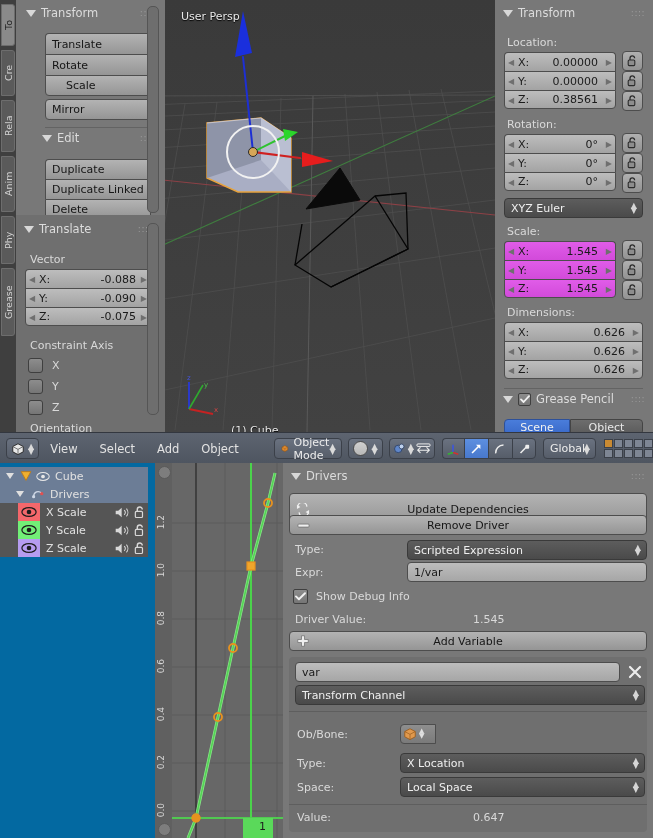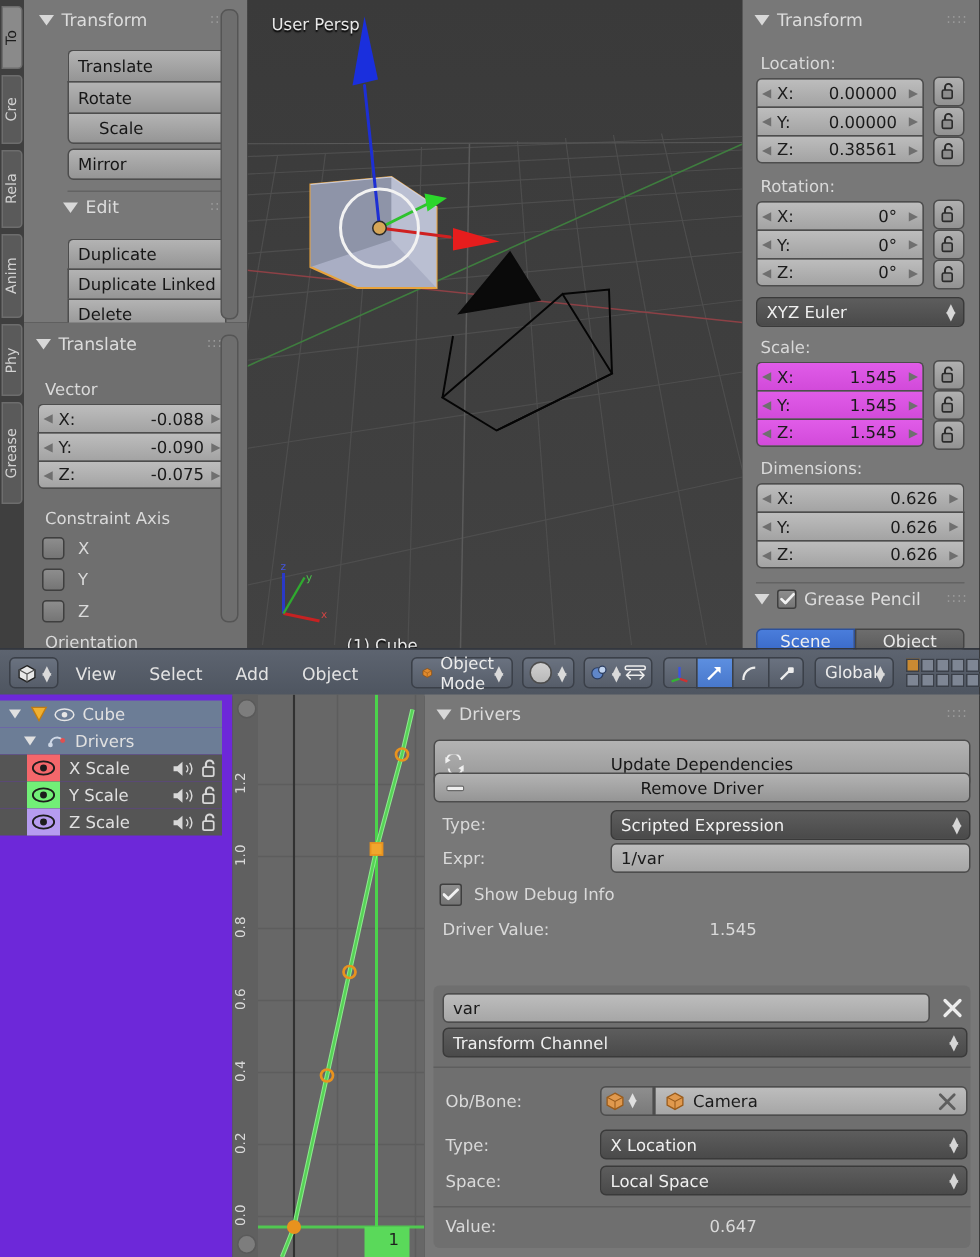--- a/index.html
+++ b/index.html
@@ -72,21 +72,21 @@
           background:linear-gradient(#5d6470,#4e5560);border-top:1px solid #33373f;
           border-bottom:1px solid #2e3138;display:flex;align-items:center;}
   .menuitem{color:#e3e3e3;font-size:11.5px;padding:0 11px;}
   .hdrbtn{background:linear-gradient(#6a7280,#565d69);border:1px solid #3b4049;
           border-radius:4px;color:#ececec;font-size:11px;display:flex;align-items:center;
           box-sizing:border-box;padding:0 6px;position:relative;height:21px;}
   .hdrbtn .updn{display:flex;flex-direction:column;line-height:5px;font-size:8px;
                 margin-left:6px;color:#dadada;}
 
   
-  #chanlist{position:absolute;left:0;top:463px;width:155px;height:375px;background:#6d28d9;}
+  #chanlist{position:absolute;left:0;top:463px;width:155px;height:375px;background:#0369a1;}
   .chanrow{position:absolute;left:0;width:148px;height:18px;display:flex;align-items:center;
            box-sizing:border-box;font-size:11px;}
   #graph{position:absolute;left:155px;top:463px;width:128px;height:375px;
          background:#676767;overflow:hidden;}
   #graphruler{position:absolute;left:0;top:0;width:17px;height:375px;background:#606060;}
   .ytick{position:absolute;left:1px;width:15px;color:#d8d8d8;font-size:9px;
          writing-mode:vertical-rl;text-orientation:mixed;transform:rotate(180deg);
          text-align:center;}
   #driversprops{position:absolute;left:283px;top:463px;width:370px;height:375px;background:#787878;}
 
@@ -729,20 +729,26 @@
         <svg width="11" height="9" viewBox="0 0 11 9">
             <path d="M1 4.4 L3.9 7.2 L10 1.2" fill="none" stroke="#f2f2f2" stroke-width="1.9" stroke-linecap="round" stroke-linejoin="round"></path>
           </svg>
       </span>
       <span class="sectlabel">Show Debug Info</span>
     </div>
 
     <div class="sectlabel" style="position:absolute;left:12px;top:150px;">Driver Value:</div>
     <div class="sectlabel" style="position:absolute;left:190px;top:150px;">1.545</div>
 
+    <div class="btn" style="position:absolute;left:6px;top:168px;width:358px;height:20px;">
+      <svg width="14" height="14" viewBox="0 0 16 16" style="position:absolute;left:6px;">
+        <path d="M6.3 2 H9.7 V6.3 H14 V9.7 H9.7 V14 H6.3 V9.7 H2 V6.3 H6.3 Z" fill="#efefef" stroke="#6a6a6a" stroke-width="0.8"></path>
+      </svg>
+      <span>Add Variable</span>
+    </div>
 
     <div style="position:absolute;left:6px;top:194px;width:358px;height:175px;background:#6f6f6f;border-radius:4px;"></div>
 
     <div class="txtfield" style="position:absolute;left:12px;top:199px;width:325px;height:20px;">
       <span>var</span>
     </div>
     <div style="position:absolute;left:342px;top:199px;width:20px;height:20px;display:flex;align-items:center;justify-content:center;">
       <svg width="14" height="14" viewBox="0 0 14 14">
         <path d="M2 2 L12 12 M12 2 L2 12" stroke="#ececec" stroke-width="2.2" stroke-linecap="round"></path>
       </svg>
@@ -762,30 +768,20 @@
     <div style="position:absolute;left:117px;top:261px;width:36px;height:20px;background:linear-gradient(#8e8e8e,#7a7a7a);border:1px solid #4d4d4d;border-radius:4px 0 0 4px;display:flex;align-items:center;box-sizing:border-box;padding:0 2px;">
       <svg width="14" height="14" viewBox="0 0 16 16">
         <polygon points="8,2 14,5.2 14,11.2 8,14.4 2,11.2 2,5.2" fill="#e0994e" stroke="#9a5c1c" stroke-width="1"></polygon>
         <path d="M2,5.2 L8,8.4 L14,5.2 M8,8.4 L8,14.4" fill="none" stroke="#9a5c1c" stroke-width="0.8"></path>
       </svg>
       <span style="display:flex;flex-direction:column;line-height:5px;font-size:7px;color:#e0e0e0;margin-left:2px;">
           <span>▲</span>
           <span>▼</span>
         </span>
     </div>
-    <div class="txtfield" style="position:absolute;left:153px;top:261px;width:209px;height:20px;border-radius:0 4px 4px 0;">
-      <svg width="14" height="14" viewBox="0 0 16 16" style="margin-right:5px;">
-        <polygon points="8,2 14,5.2 14,11.2 8,14.4 2,11.2 2,5.2" fill="#e0994e" stroke="#9a5c1c" stroke-width="1"></polygon>
-        <path d="M2,5.2 L8,8.4 L14,5.2 M8,8.4 L8,14.4" fill="none" stroke="#9a5c1c" stroke-width="0.8"></path>
-      </svg>
-      <span>Camera</span>
-      <svg width="13" height="13" viewBox="0 0 14 14" style="margin-left:auto;">
-        <path d="M2 2 L12 12 M12 2 L2 12" stroke="#5e5e5e" stroke-width="2" stroke-linecap="round"></path>
-      </svg>
-    </div>
 
     <div class="sectlabel" style="position:absolute;left:14px;top:294px;">Type:</div>
     <div class="dropdown" style="position:absolute;left:117px;top:290px;width:245px;height:20px;">
       <span>X Location</span>
       <span class="updn">
           <span>▲</span>
           <span>▼</span>
         </span>
     </div>
 

